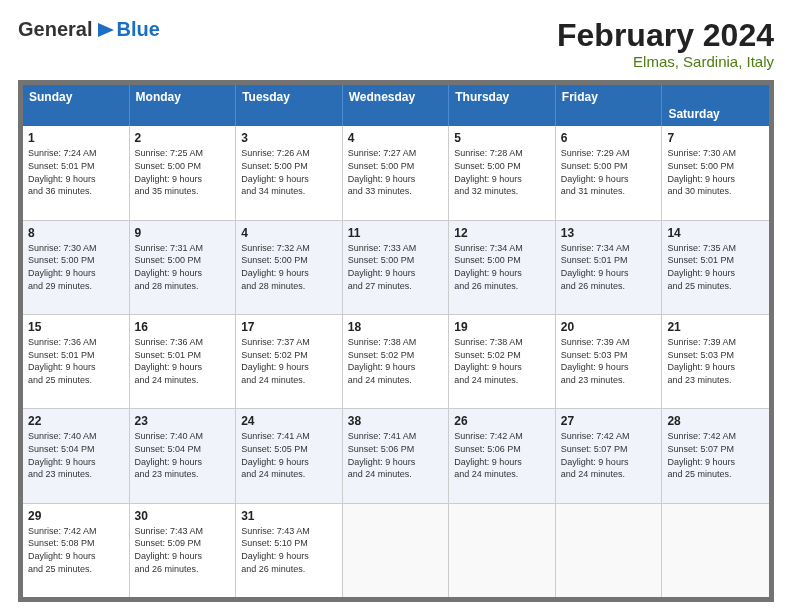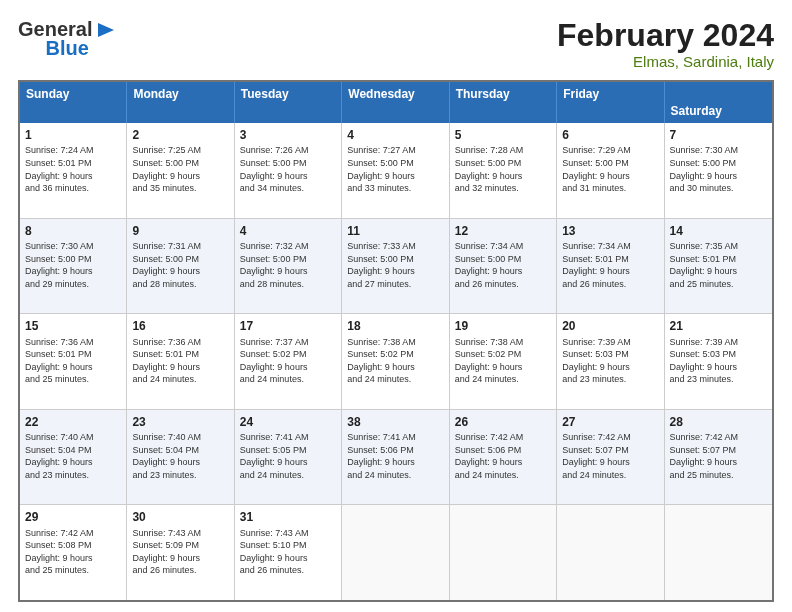--- a/index.html
+++ b/index.html
@@ -18,41 +18,41 @@
       flex-direction: column;
     }
     .header {
       display: flex;
       justify-content: space-between;
       align-items: flex-start;
       margin-bottom: 10px;
     }
     .logo {
       display: flex;
-      flex-direction: column;
-      align-items: center;
+      flex-direction: row;
+      align-items: flex-end;
     }
     .title-block {
       text-align: right;
     }
     .month-title {
       font-size: 32px;
       font-weight: bold;
       color: #222;
       line-height: 1.1;
     }
     .location {
       font-size: 15px;
       color: #4d7c0f;
     }
     .calendar {
       flex: 1;
       display: flex;
       flex-direction: column;
-      border: 2px solid #737373;
+      border: 5px solid #737373;
     }
     .cal-header {
       display: grid;
       grid-template-columns: repeat(7, 1fr);
       background: #2a6db5;
     }
     .cal-header-cell {
       color: #fff;
       font-weight: bold;
       font-size: 12px;

